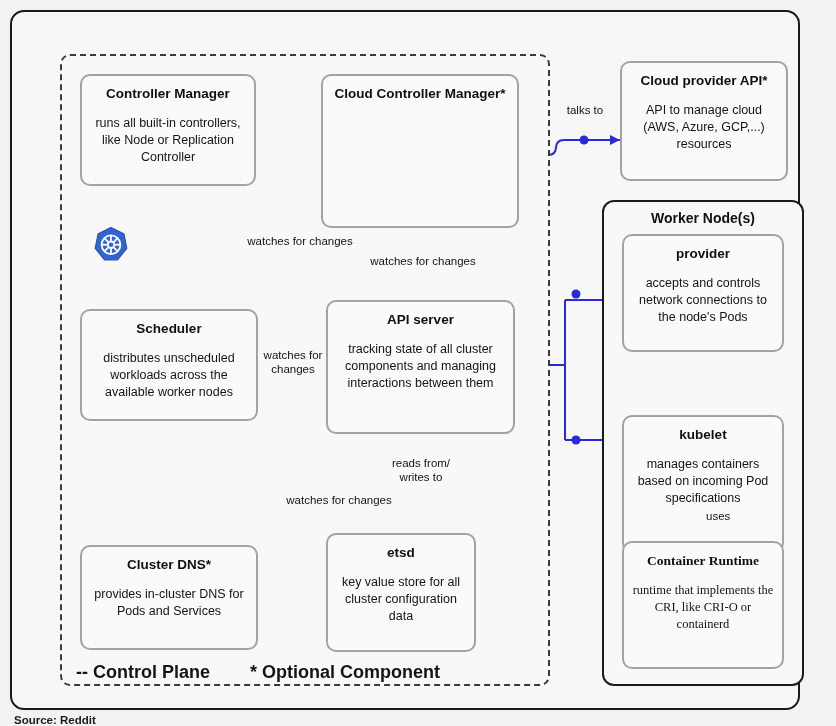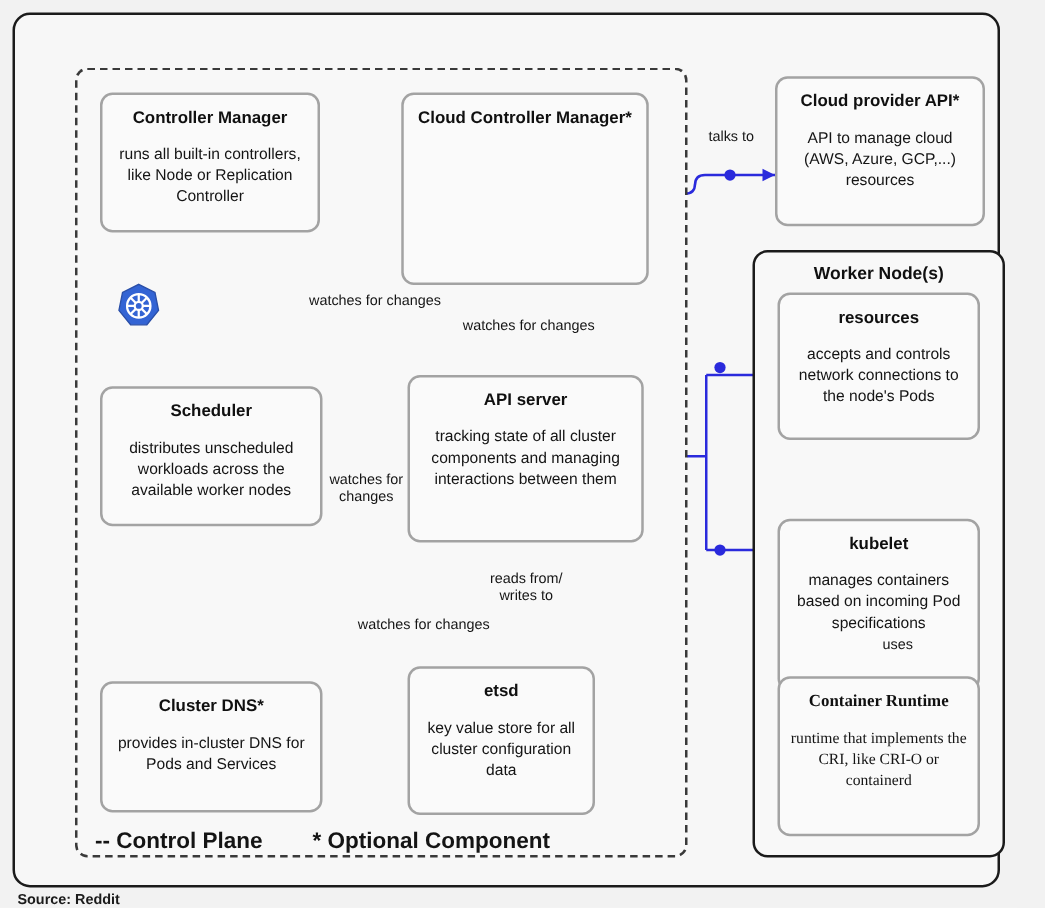--- a/index.html
+++ b/index.html
@@ -158,21 +158,21 @@
     <div class="desc">API to manage cloud
 (AWS, Azure, GCP,...)
 resources</div>
   </div>
 
   <div id="worker-region">
     <div class="region-title">Worker Node(s)</div>
   </div>
 
   <div class="node" style="left:622px;top:234px;width:162px;height:118px;">
-    <div class="title">resources</div>
+    <div class="title">provider</div>
     <div class="desc">accepts and controls
 network connections to
 the node's Pods</div>
   </div>
 
   <div class="node" style="left:622px;top:372px;width:162px;height:138px;margin-top:43px;">
     <div class="title">kubelet</div>
     <div class="desc">manages containers
 based on incoming Pod
 specifications</div>
@@ -185,21 +185,21 @@
 like CRI-O or
 containerd</div>
   </div>
 
   <div class="edge-label" style="left:240px;top:234px;width:120px;">watches for changes</div>
 
   <div class="edge-label" style="left:363px;top:254px;width:120px;">watches for changes</div>
 
   <div class="edge-label" style="left:556px;top:103px;width:58px;">talks to</div>
 
-  <div class="edge-label" style="left:258px;top:348px;width:70px;margin-top:29px;">watches for
+  <div class="edge-label" style="left:258px;top:348px;width:70px;">watches for
 changes</div>
 
   <div class="edge-label" style="left:382px;top:456px;width:78px;">reads from/
 writes to</div>
 
   <div class="edge-label" style="left:277px;top:493px;width:124px;">watches for changes</div>
 
   <div class="edge-label" style="left:706px;top:509px;width:40px;text-align:left;">uses</div>
 
   <div id="source-note">Source: Reddit</div>

